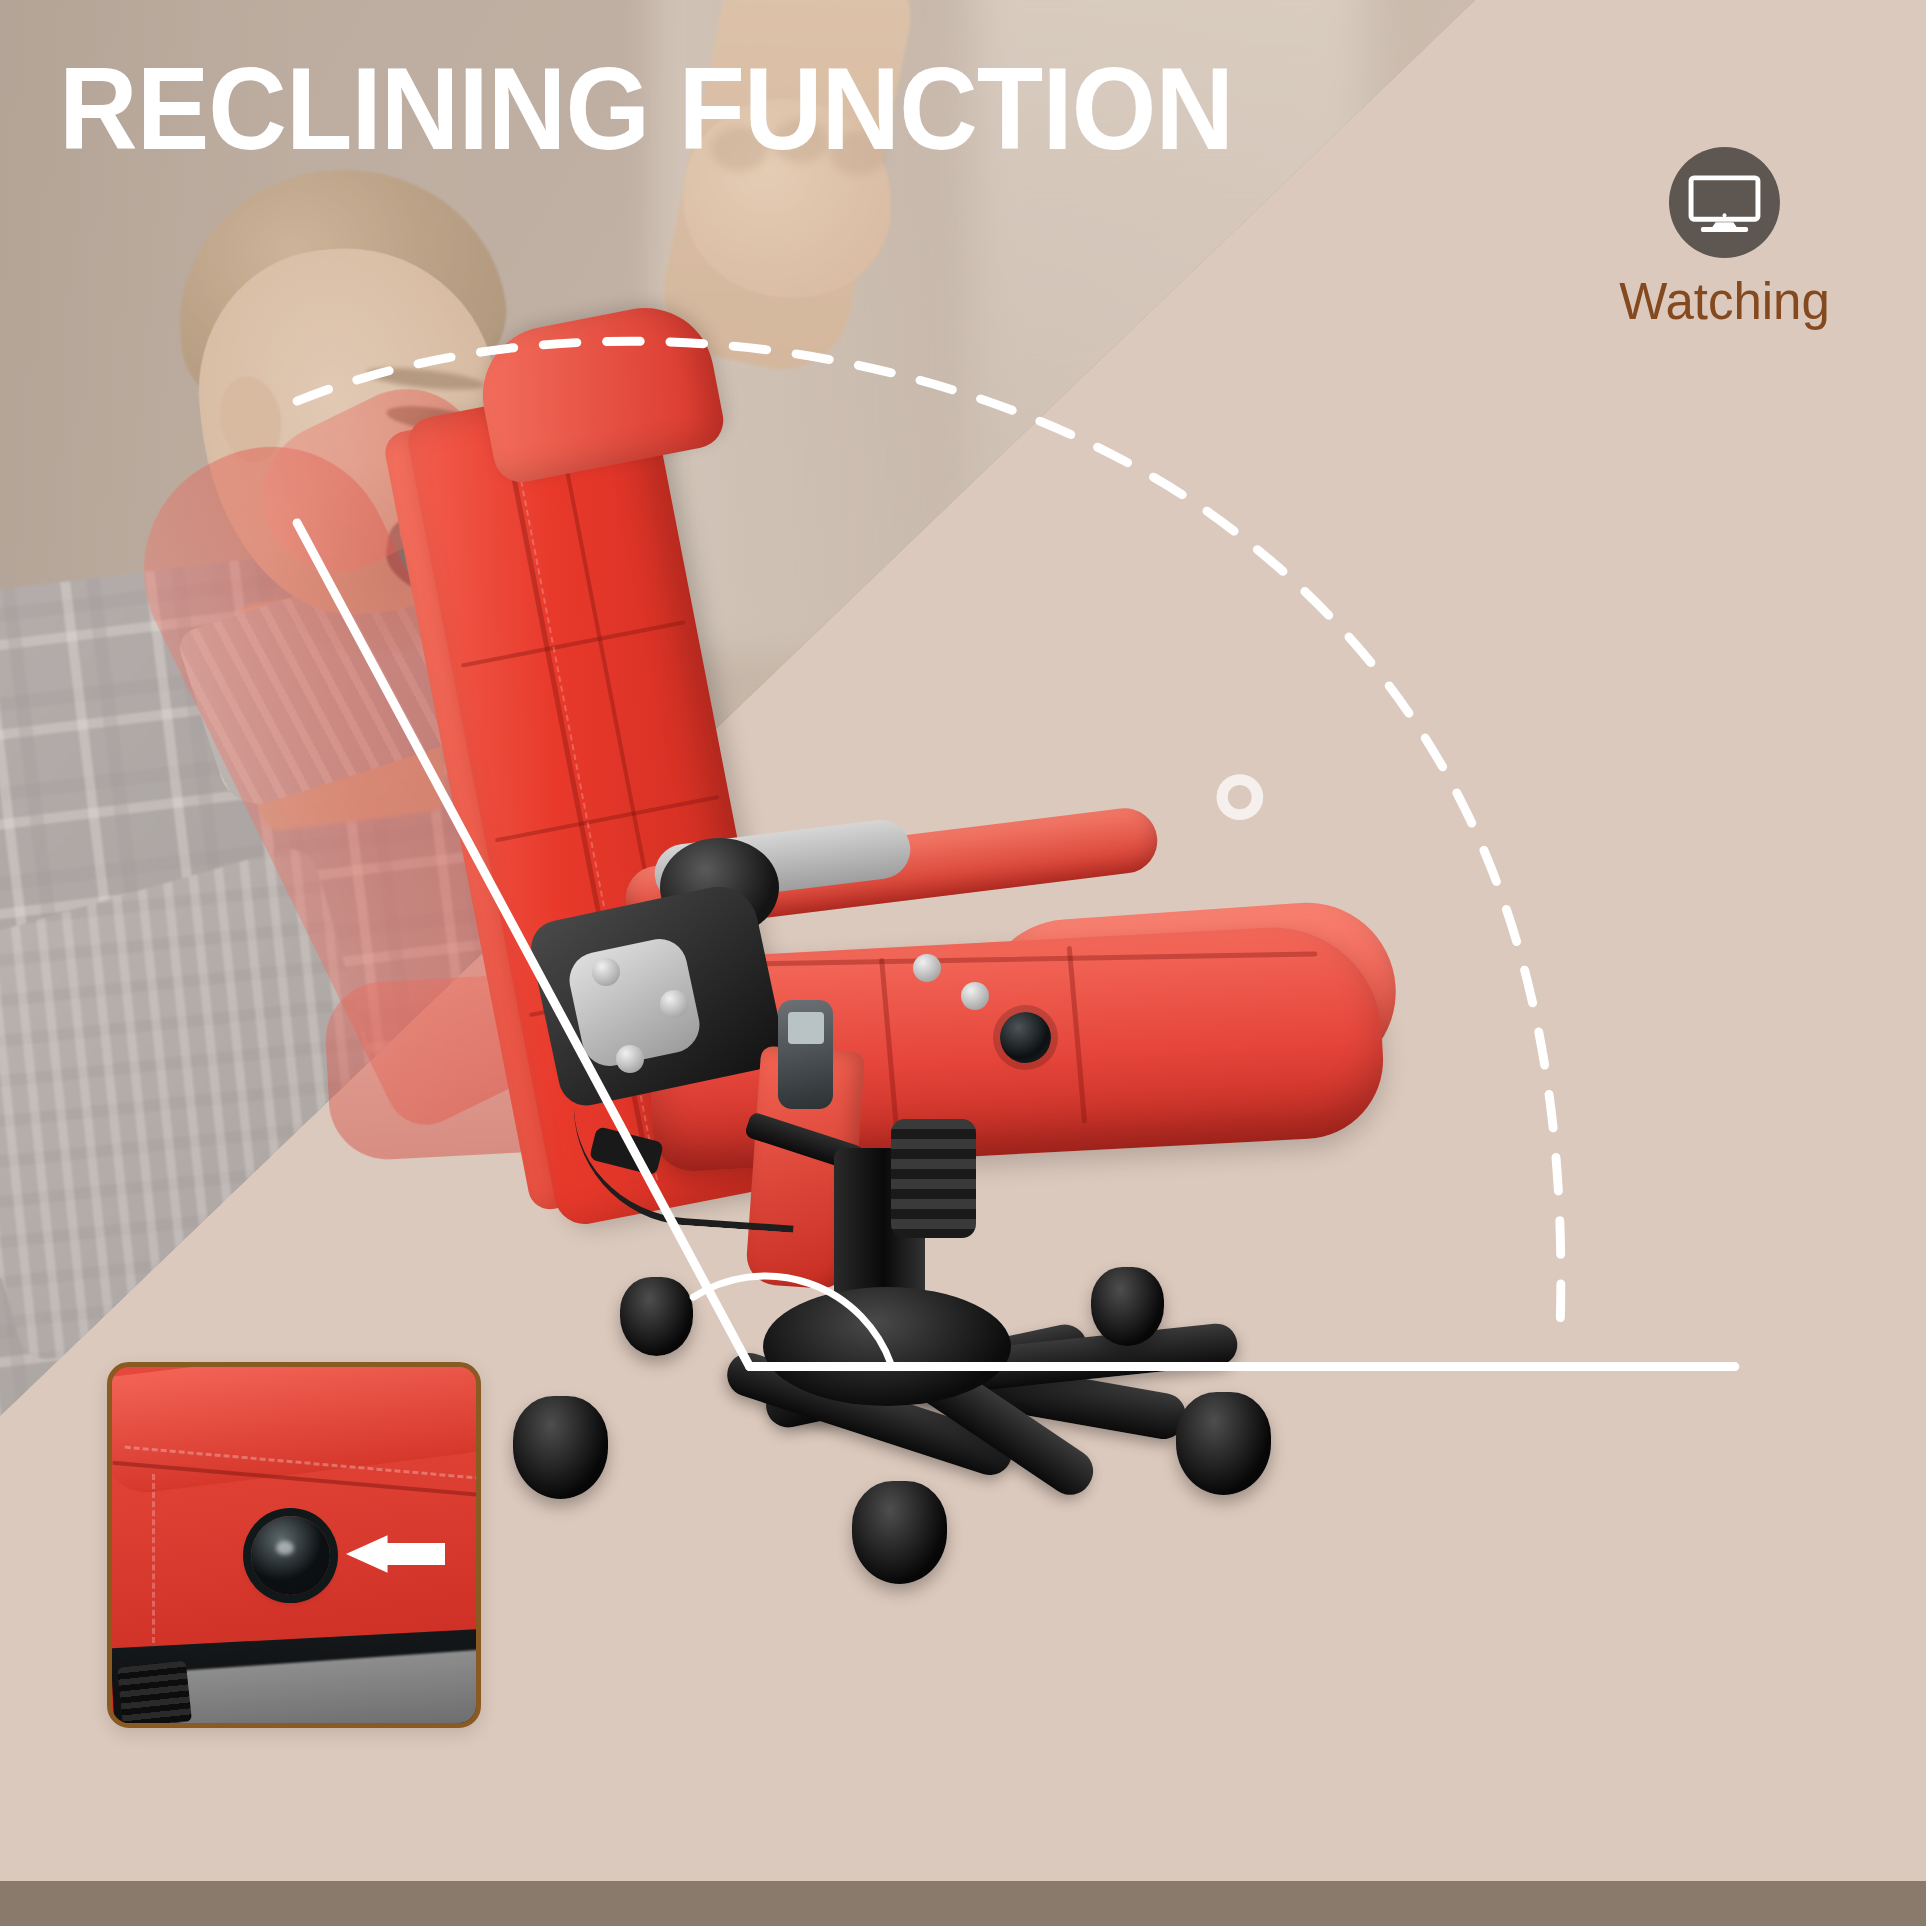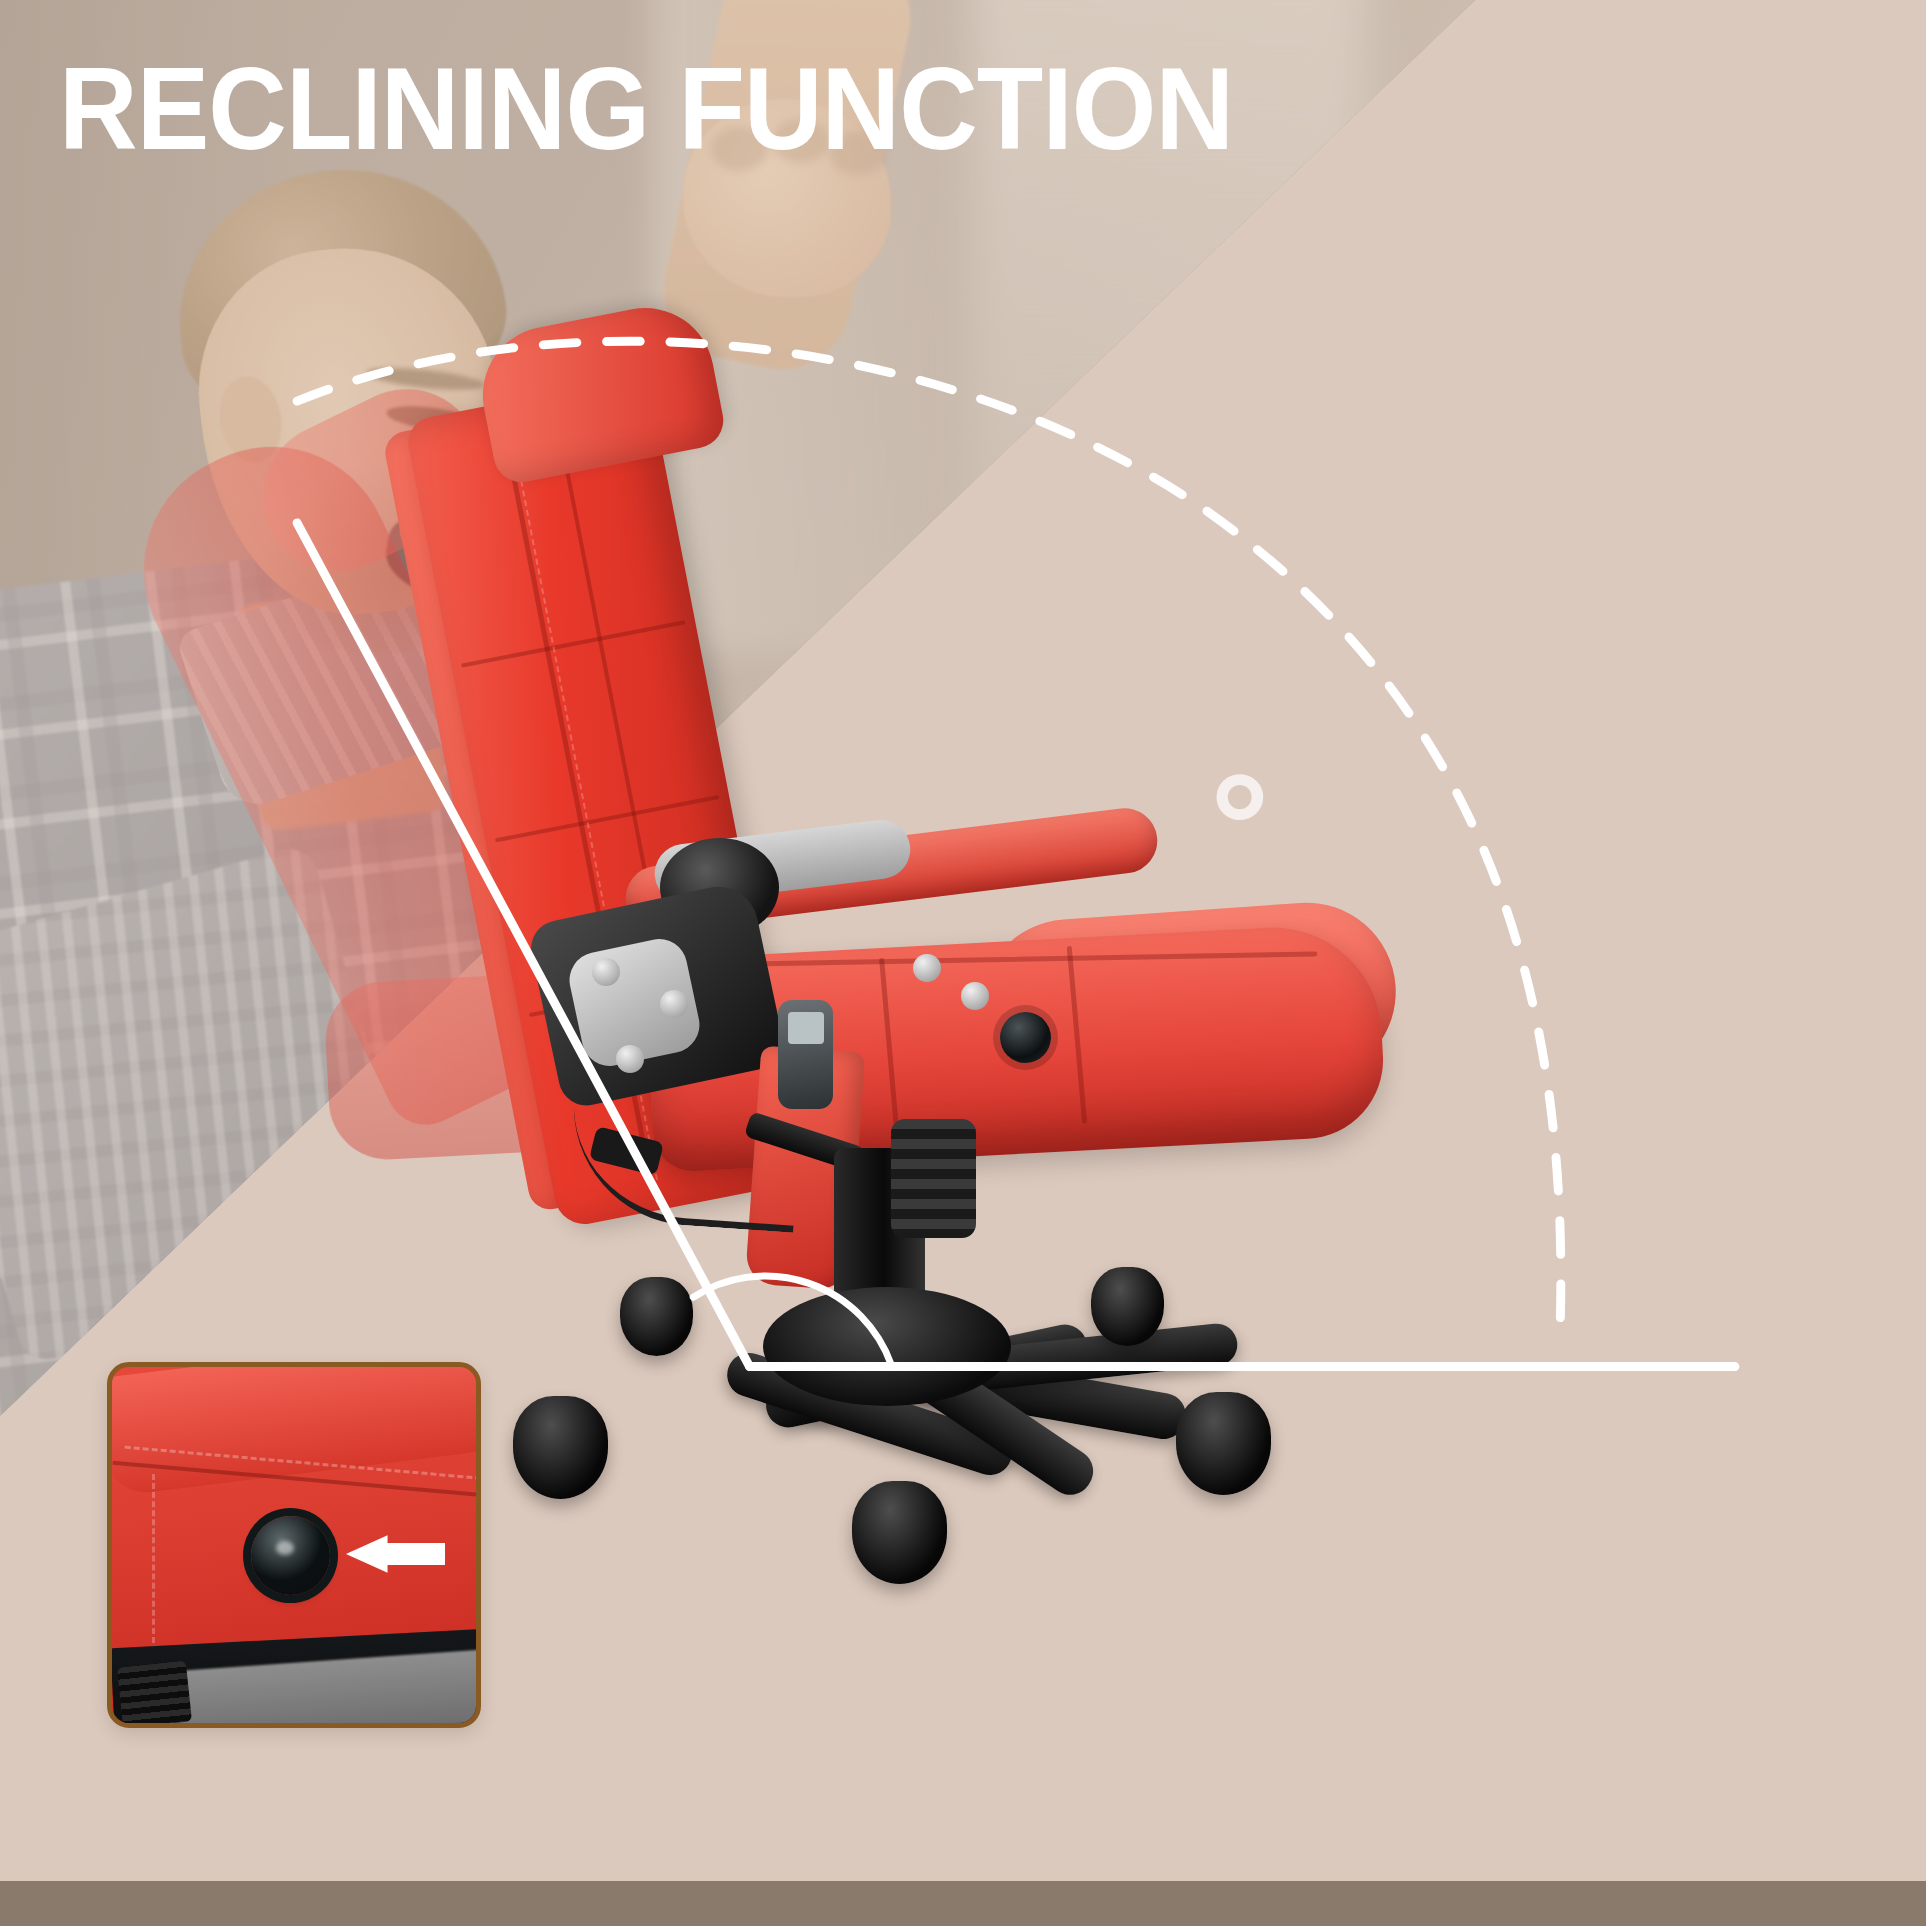--- a/index.html
+++ b/index.html
@@ -396,20 +396,31 @@
     <path d="M 700 1310 A 135 135 0 0 1 900 1378" fill="none" stroke="#ffffff" stroke-width="7" stroke-linecap="round"></path>
   </svg>
 
   <div class="angle-deg">°</div>
 
   <div class="title">RECLINING FUNCTION</div>
 
   <div class="features">
 
 
+    <div class="feature">
+      <div class="fcircle">
+        <svg width="77" height="61" viewBox="0 0 78 62">
+          <rect x="5" y="6" width="68" height="42" rx="3" fill="none" stroke="#fff" stroke-width="5"></rect>
+          <circle cx="39" cy="44" r="2" fill="#fff"></circle>
+          <path d="M30 51h18l4 6H26z" fill="#fff"></path>
+          <rect x="15" y="56" width="48" height="5" rx="2" fill="#fff"></rect>
+        </svg>
+      </div>
+      <div class="flabel">Watching</div>
+    </div>
 
   </div>
 
   <div class="inset">
     <div class="ins-leather"></div>
     <div class="ins-roll"></div>
     <div class="ins-seam"></div>
     <div class="ins-seam2"></div>
     <div class="ins-vseam"></div>
     <div class="ins-dark"></div>

